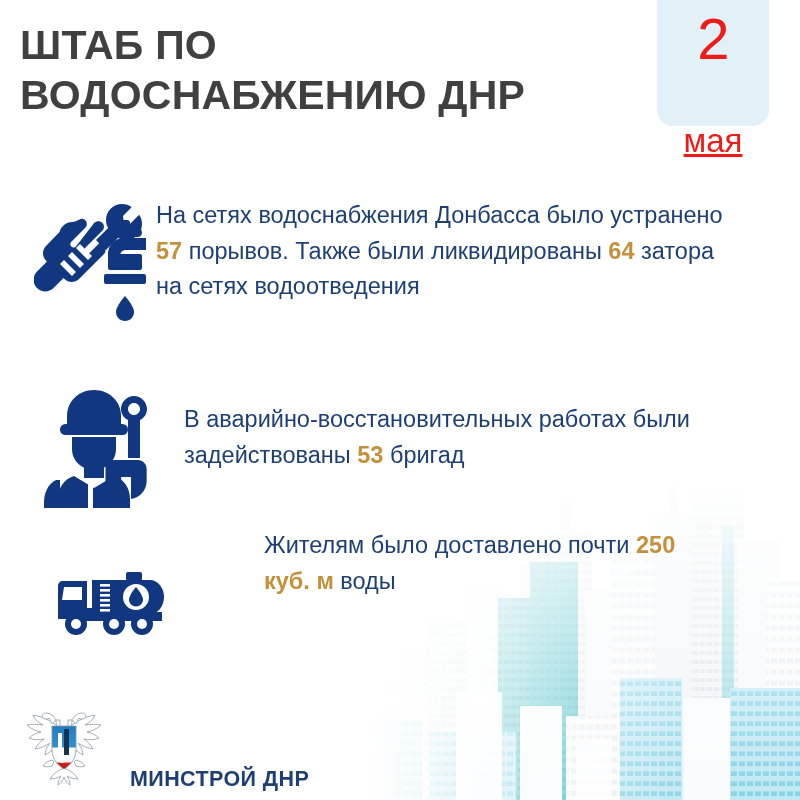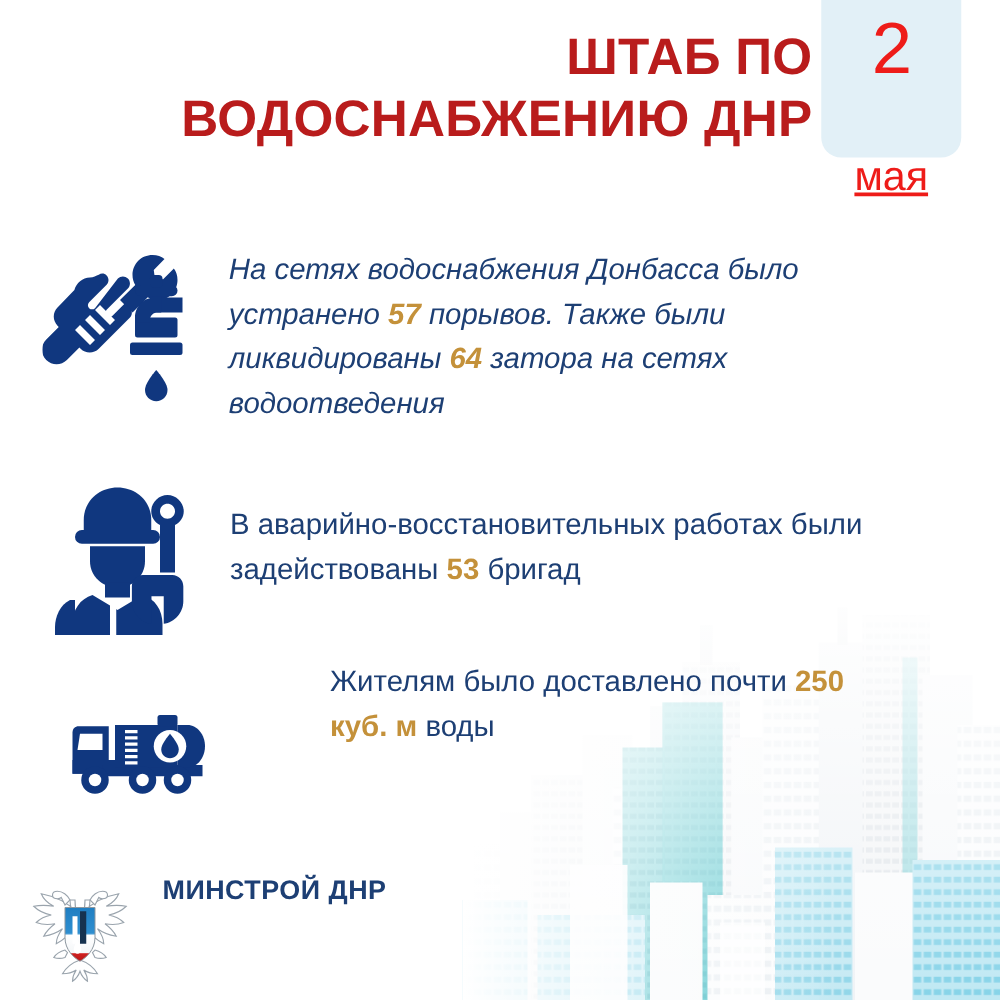--- a/index.html
+++ b/index.html
@@ -64,22 +64,22 @@
     z-index: 3;
     text-decoration: underline;
   }
 
   
   #page-title {
     position: absolute;
     top: 20px;
     left: 20px;
     width: 630px;
-    text-align: right;
-    color: #b91c1c;
+    text-align: left;
+    color: #404040;
     font-size: 41px;
     font-weight: bold;
     line-height: 1.22;
     letter-spacing: 0.2px;
     z-index: 2;
   }
 
   
   .row {
     position: absolute;
@@ -95,35 +95,35 @@
     color: #1d3f74;
     font-size: 23.5px;
     line-height: 1.52;
   }
   .hl {
     color: #c4913a;
     font-weight: bold;
   }
 
   #row-1 { top: 196px; left: 34px; }
-  #row-1 .row-text { width: 570px; margin-left: 27px; margin-top: 2px; font-style: italic; }
+  #row-1 .row-text { width: 570px; margin-top: 2px; }
 
   #row-2 { top: 382px; left: 38px; }
   #row-2 .row-text { width: 570px; margin-left: 28px; margin-top: 20px; }
 
   #row-3 { top: 556px; left: 52px; gap: 44px; }
   #row-3 .row-text { width: 420px; margin-left: 50px; margin-top: -28px; }
 
   
   #footer {
     position: absolute;
     left: 18px;
     bottom: 8px;
     display: flex;
-    align-items: flex-start;
+    align-items: flex-end;
     z-index: 3;
   }
   #footer-label {
     margin-left: 20px;
     color: #1d3f74;
     font-size: 21.5px;
     font-weight: bold;
     letter-spacing: 0.4px;
     white-space: nowrap;
   }

